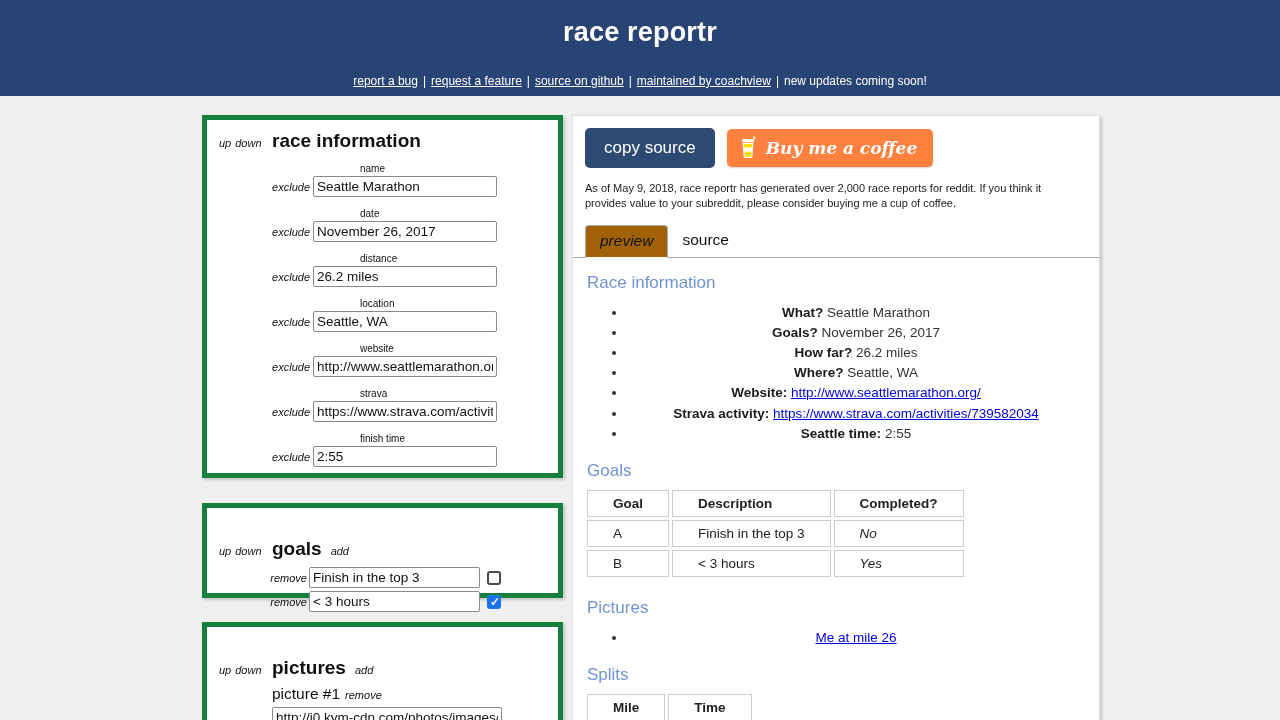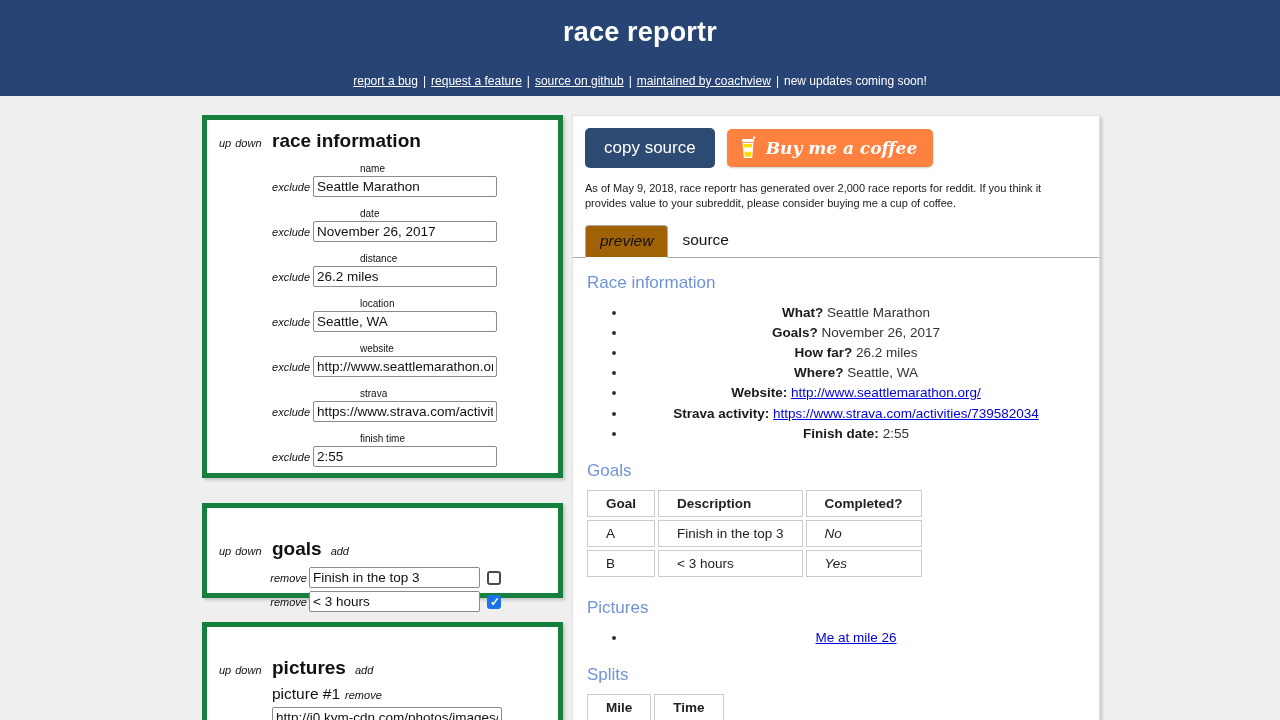--- a/index.html
+++ b/index.html
@@ -83,21 +83,21 @@
 
   .preview { padding:13px 14px; }
   .pv-h { color:#7093d5; font-size:17px; font-weight:400; margin:18px 0 6px; }
   .pv-h:first-child { margin-top:2px; }
   .preview ul { padding-left:40px; margin:10px 0 12px; }
   .preview li { font-size:13.5px; line-height:1.42; color:#333; margin:1px 0;text-align:center; }
   .preview li b { color:#1a1a1a; }
   .preview a { color:#0000dd; text-decoration:underline; cursor:pointer; }
 
   table.pv-table { border-collapse:separate; border-spacing:3px; margin:4px 0 6px -3px; }
-  .pv-table th, .pv-table td { border:1px solid #ccc; padding:5px 18px; font-size:13.5px; text-align:left; background:#fff; color:#222; }
+  .pv-table th, .pv-table td { border:1px solid #ccc; padding:5px 25px; font-size:13.5px; text-align:left; background:#fff; color:#222; }
   .pv-table th { font-weight:bold; }
   .pv-table td.ital { font-style:italic; }
   #goals-table td:nth-child(1) { min-width:43px; }
   #goals-table td:nth-child(2) { min-width:120px; }
   #goals-table td:nth-child(3) { min-width:88px; }
 </style>
 </head>
 <body>
 
 <div id="screen">
@@ -225,21 +225,21 @@
 
     <div class="preview">
       <div class="pv-h">Race information</div>
       <ul>
         <li><b>What?</b> <span>Seattle Marathon</span></li>
         <li><b>Goals?</b> <span>November 26, 2017</span></li>
         <li><b>How far?</b> <span>26.2 miles</span></li>
         <li><b>Where?</b> <span>Seattle, WA</span></li>
         <li><b>Website:</b> <a>http://www.seattlemarathon.org/</a></li>
         <li><b>Strava activity:</b> <a>https://www.strava.com/activities/739582034</a></li>
-        <li><b>Finish date:</b> <span>2:55</span></li>
+        <li><b>Seattle time:</b> <span>2:55</span></li>
       </ul>
 
       <div class="pv-h">Goals</div>
       <table class="pv-table" id="goals-table">
         <tbody>
             <tr>
           <th>Goal</th>
           <th>Description</th>
           <th>Completed?</th>
         </tr>

